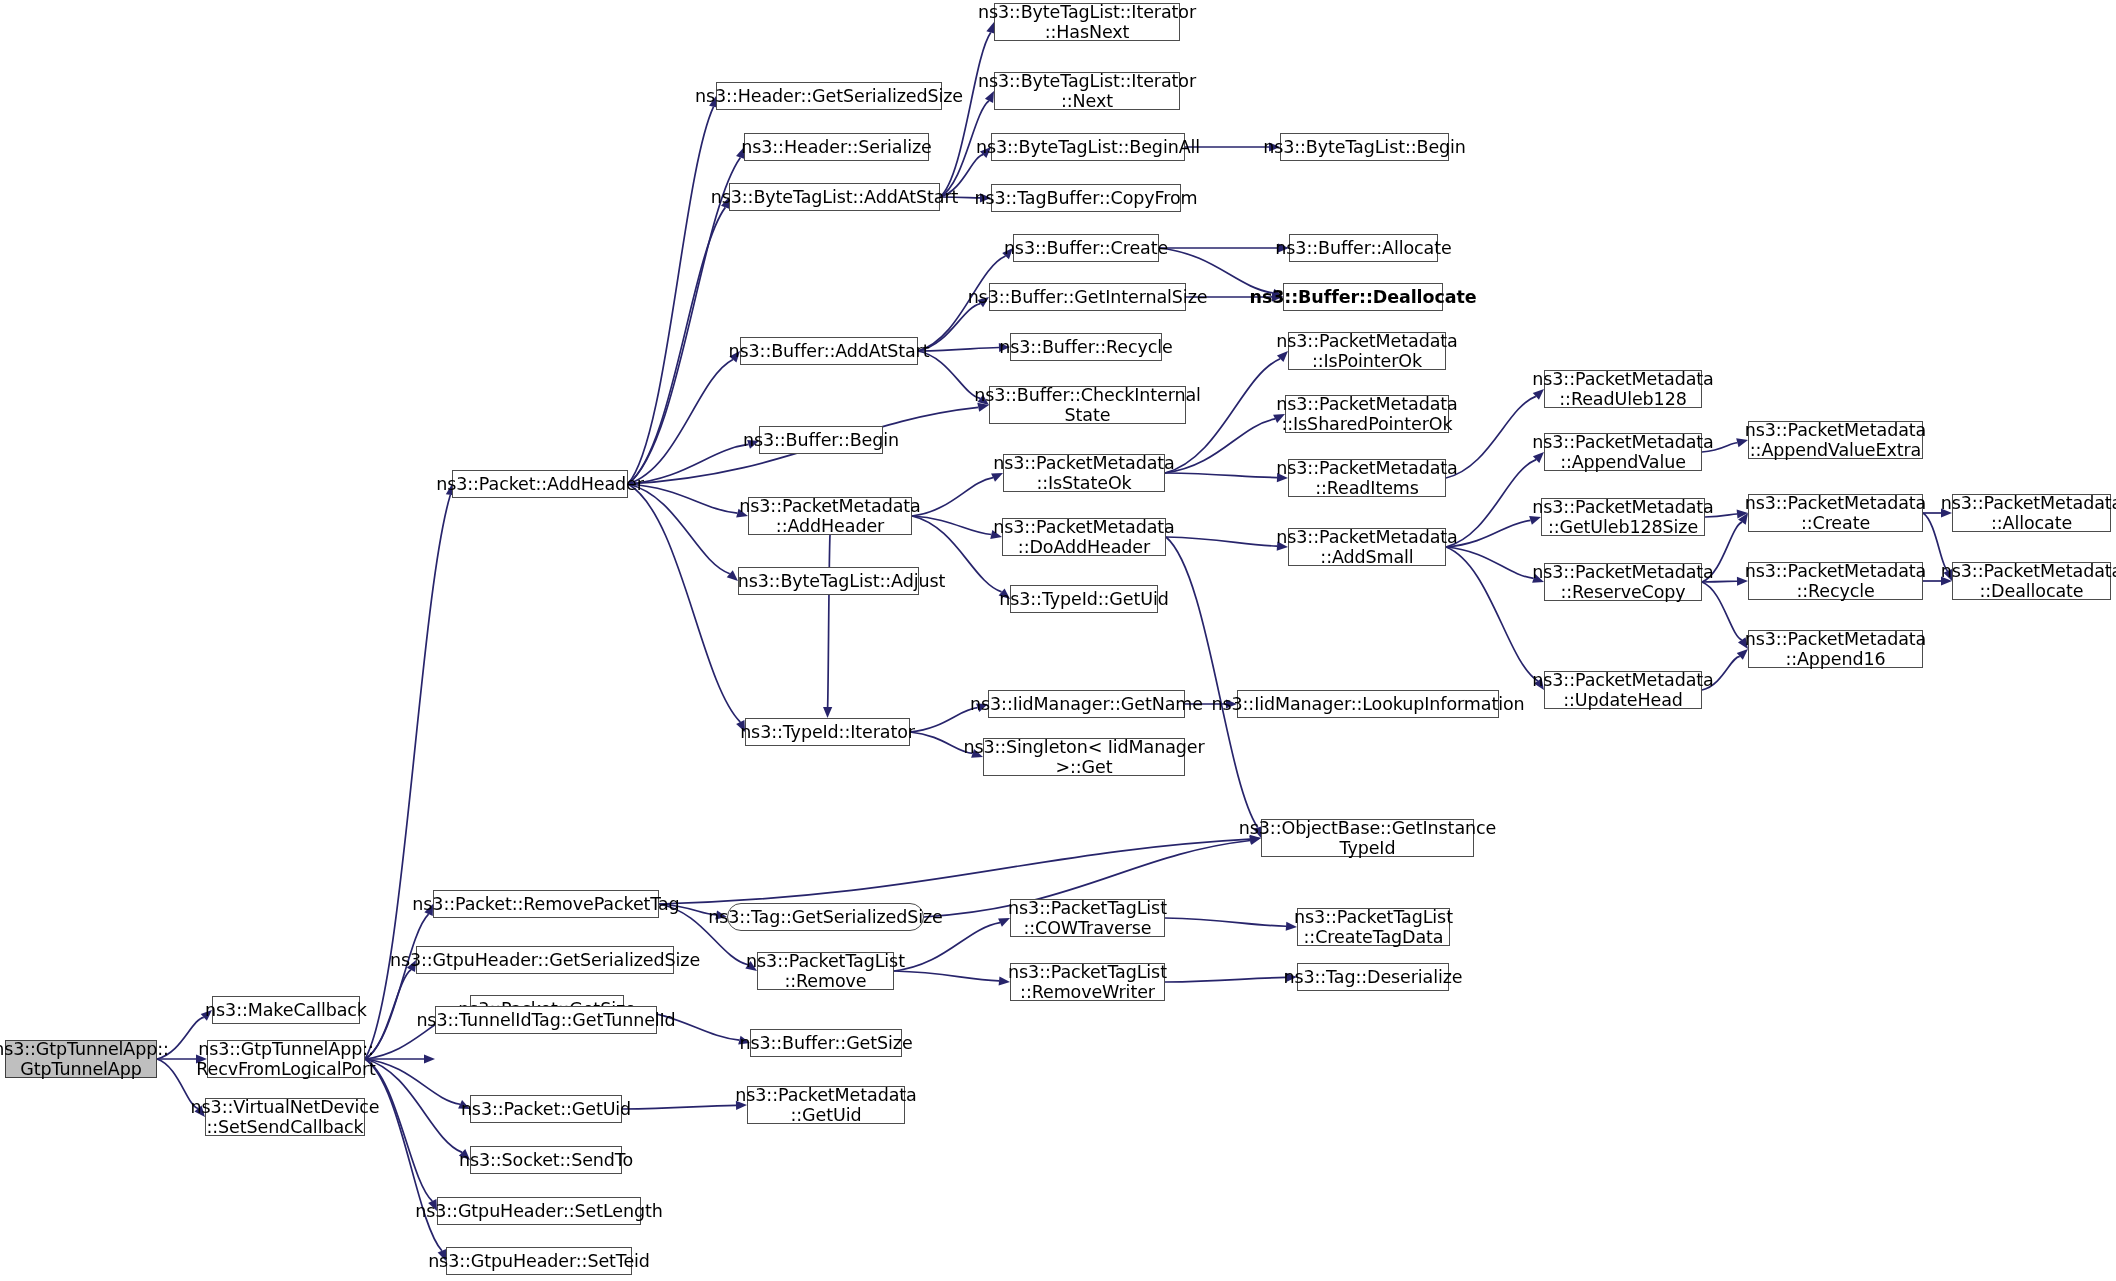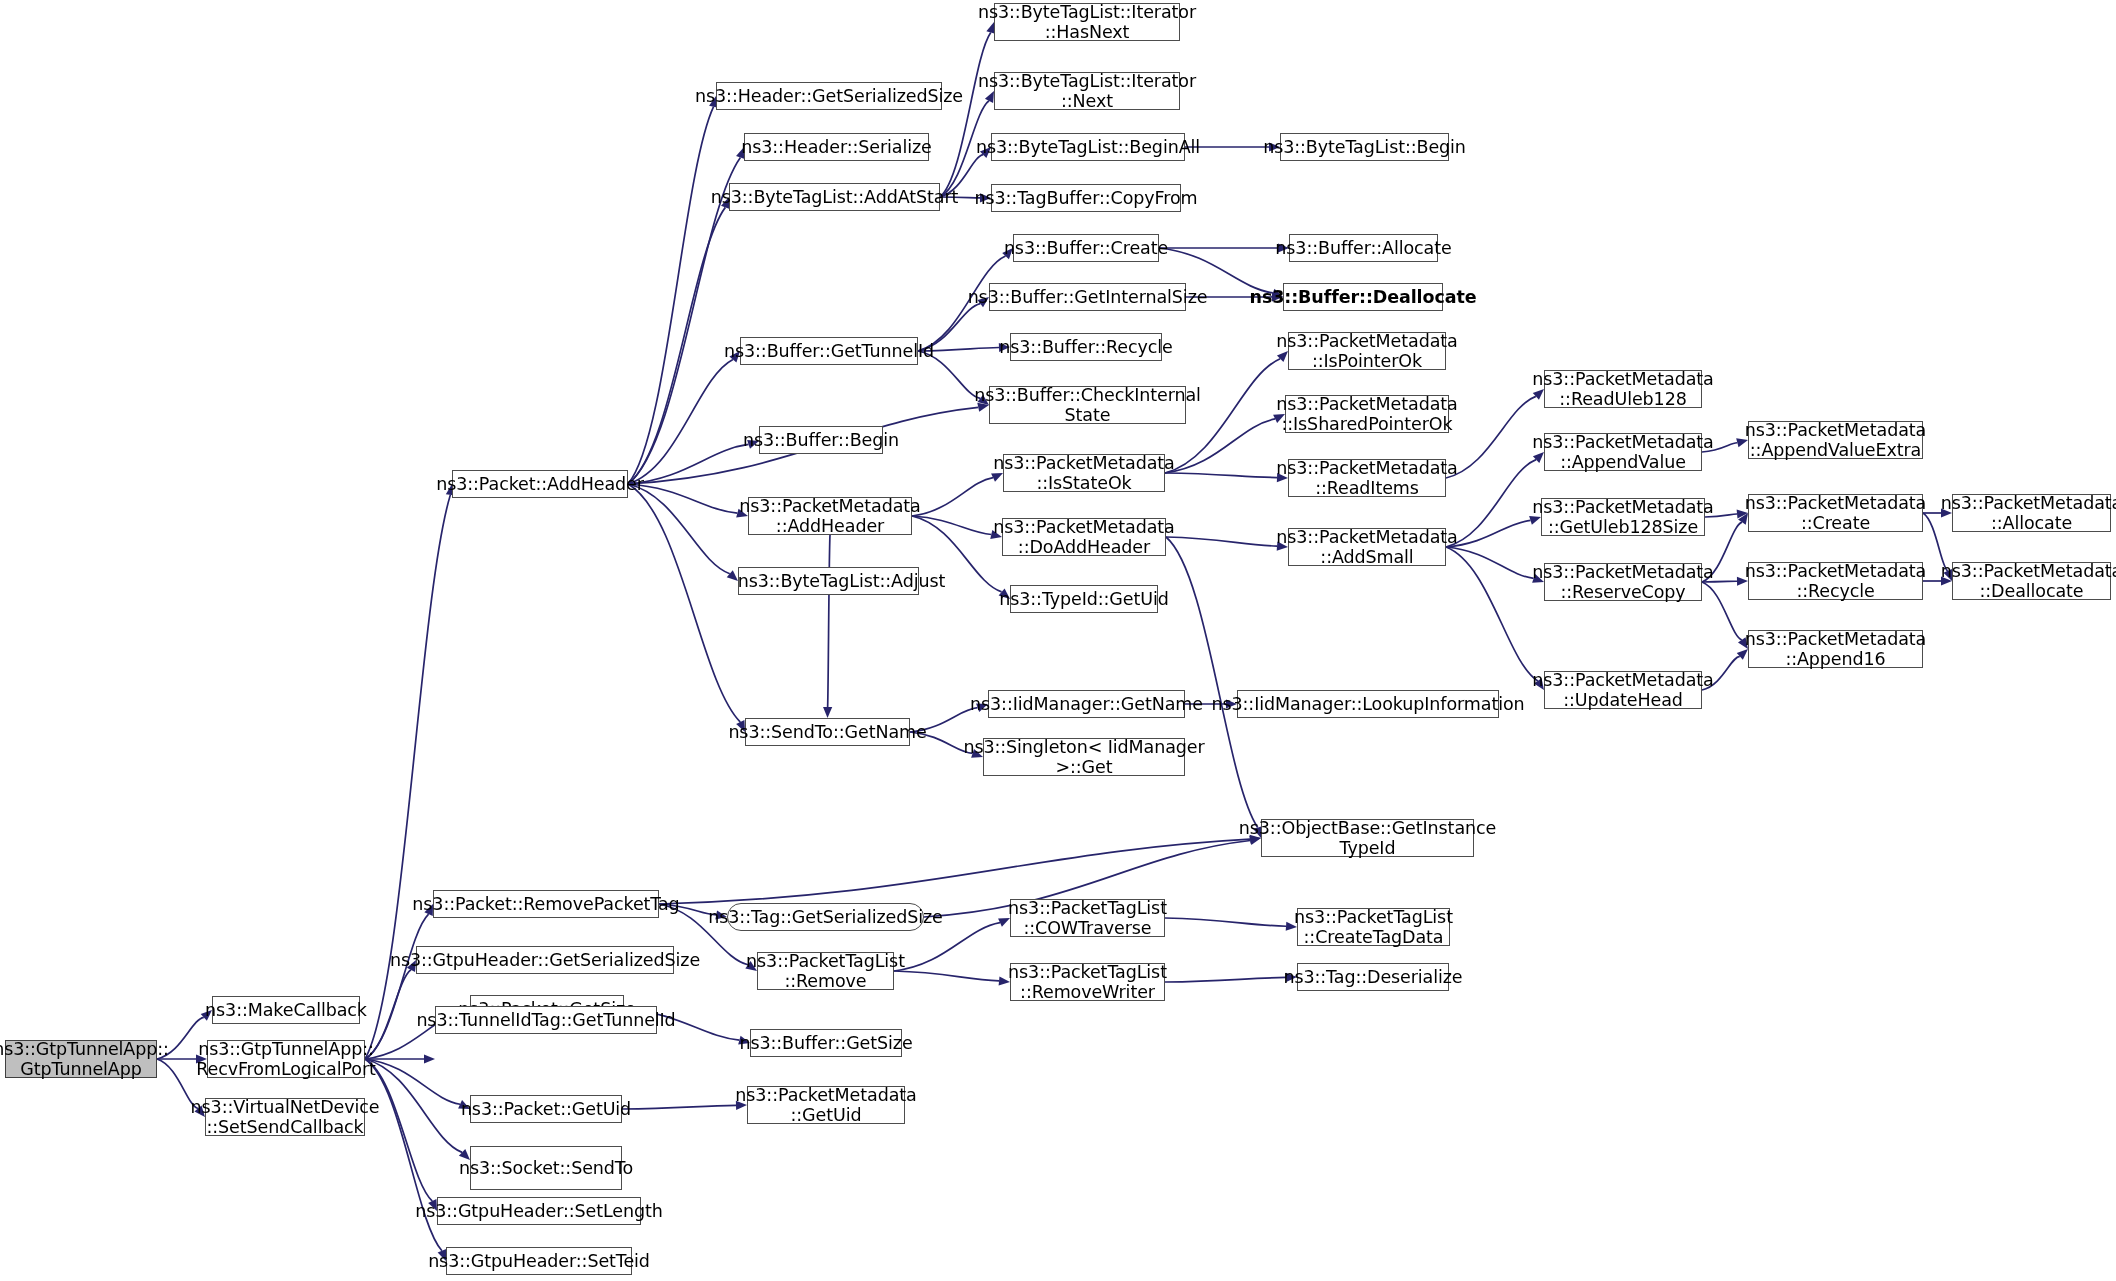--- a/index.html
+++ b/index.html
@@ -181,35 +181,35 @@
     <div class="node" style="left: 212px; top: 996px; width: 148px; height: 28px;"><span>ns3::MakeCallback</span></div>
     <div class="node" style="left: 207px; top: 1040px; width: 158px; height: 38px;"><span>ns3::GtpTunnelApp::
 RecvFromLogicalPort</span></div>
     <div class="node" style="left: 205px; top: 1098px; width: 160px; height: 38px;"><span>ns3::VirtualNetDevice
 ::SetSendCallback</span></div>
     <div class="node" style="left: 433px; top: 890px; width: 226px; height: 28px;"><span>ns3::Packet::RemovePacketTag</span></div>
     <div class="node" style="left: 416px; top: 946px; width: 258px; height: 28px;"><span>ns3::GtpuHeader::GetSerializedSize</span></div>
     <div class="node" style="left: 470px; top: 995px; width: 154px; height: 28px; text-align: right;"><span>ns3::Packet::GetSize</span></div>
     <div class="node" style="left: 435px; top: 1006px; width: 222px; height: 28px;"><span>ns3::TunnelIdTag::GetTunnelId</span></div>
     <div class="node" style="left: 470px; top: 1095px; width: 152px; height: 28px;"><span>ns3::Packet::GetUid</span></div>
-    <div class="node" style="left: 470px; top: 1146px; width: 152px; height: 44px;"><span>ns3::Socket::SendTo</span></div>
+    <div class="node" style="left: 470px; top: 1146px; width: 152px; height: 28px;"><span>ns3::Socket::SendTo</span></div>
     <div class="node" style="left: 437px; top: 1197px; width: 204px; height: 28px;"><span>ns3::GtpuHeader::SetLength</span></div>
     <div class="node" style="left: 446px; top: 1247px; width: 186px; height: 28px;"><span>ns3::GtpuHeader::SetTeid</span></div>
     <div class="node" style="left: 452px; top: 470px; width: 176px; height: 28px;"><span>ns3::Packet::AddHeader</span></div>
-    <div class="node" style="left: 745px; top: 718px; width: 165px; height: 28px;"><span>ns3::SendTo::GetName</span></div>
+    <div class="node" style="left: 745px; top: 718px; width: 165px; height: 28px;"><span>ns3::TypeId::Iterator</span></div>
     <div class="node" style="left: 727px; top: 903px; width: 197px; height: 28px; border-radius: 14px;"><span>ns3::Tag::GetSerializedSize</span></div>
     <div class="node" style="left: 757px; top: 952px; width: 137px; height: 38px;"><span>ns3::PacketTagList
 ::Remove</span></div>
     <div class="node" style="left: 750px; top: 1029px; width: 152px; height: 28px;"><span>ns3::Buffer::GetSize</span></div>
     <div class="node" style="left: 747px; top: 1086px; width: 158px; height: 38px;"><span>ns3::PacketMetadata
 ::GetUid</span></div>
     <div class="node" style="left: 716px; top: 82px; width: 226px; height: 28px;"><span>ns3::Header::GetSerializedSize</span></div>
     <div class="node" style="left: 744px; top: 133px; width: 185px; height: 28px;"><span>ns3::Header::Serialize</span></div>
     <div class="node" style="left: 729px; top: 183px; width: 211px; height: 28px;"><span>ns3::ByteTagList::AddAtStart</span></div>
-    <div class="node" style="left: 740px; top: 337px; width: 178px; height: 28px;"><span>ns3::Buffer::GetTunnelId</span></div>
+    <div class="node" style="left: 740px; top: 337px; width: 178px; height: 28px;"><span>ns3::Buffer::AddAtStart</span></div>
     <div class="node" style="left: 759px; top: 426px; width: 124px; height: 28px;"><span>ns3::Buffer::Begin</span></div>
     <div class="node" style="left: 748px; top: 497px; width: 164px; height: 38px;"><span>ns3::PacketMetadata
 ::AddHeader</span></div>
     <div class="node" style="left: 738px; top: 567px; width: 181px; height: 28px; padding-left: 26px;"><span>ns3::ByteTagList::Adjust</span></div>
     <div class="node" style="left: 994px; top: 3px; width: 186px; height: 38px;"><span>ns3::ByteTagList::Iterator
 ::HasNext</span></div>
     <div class="node" style="left: 994px; top: 72px; width: 186px; height: 38px;"><span>ns3::ByteTagList::Iterator
 ::Next</span></div>
     <div class="node" style="left: 991px; top: 133px; width: 194px; height: 28px;"><span>ns3::ByteTagList::BeginAll</span></div>
     <div class="node" style="left: 991px; top: 184px; width: 190px; height: 28px;"><span>ns3::TagBuffer::CopyFrom</span></div>

